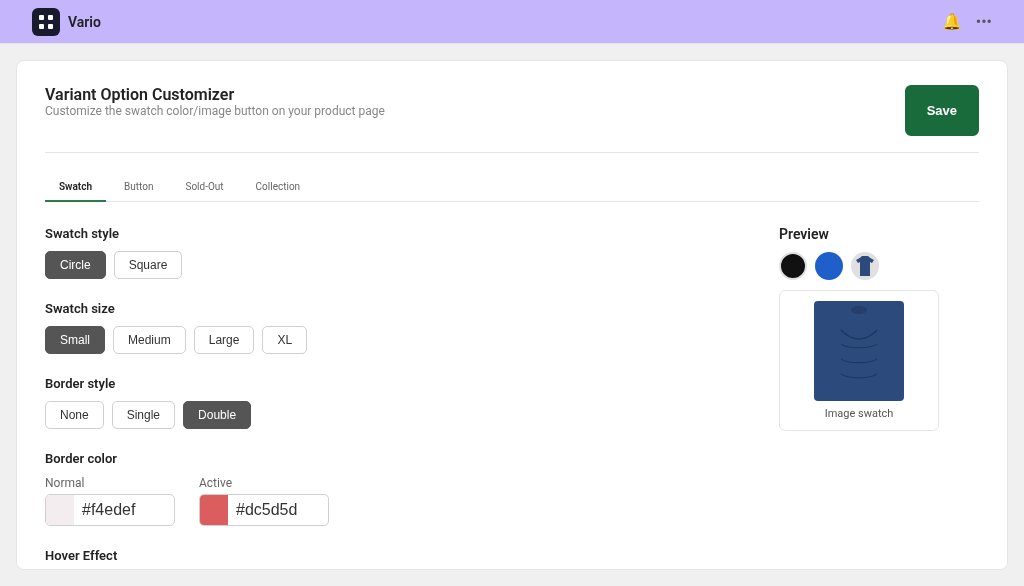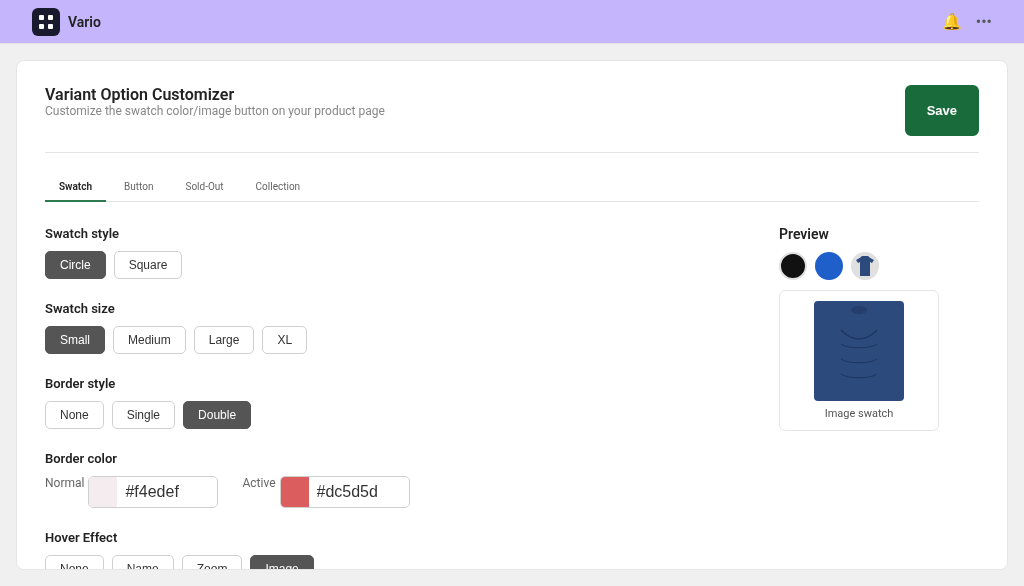--- a/index.html
+++ b/index.html
@@ -164,21 +164,21 @@
       border-color: #555;
     }
 
     
     .color-row {
       display: flex;
       gap: 24px;
     }
     .color-field {
       display: flex;
-      flex-direction: row;
+      flex-direction: column;
       gap: 4px;
     }
     .color-label {
       font-size: 12px;
       color: #666;
     }
     .color-input-wrap {
       display: flex;
       align-items: center;
       border: 1px solid #d0d0d0;

